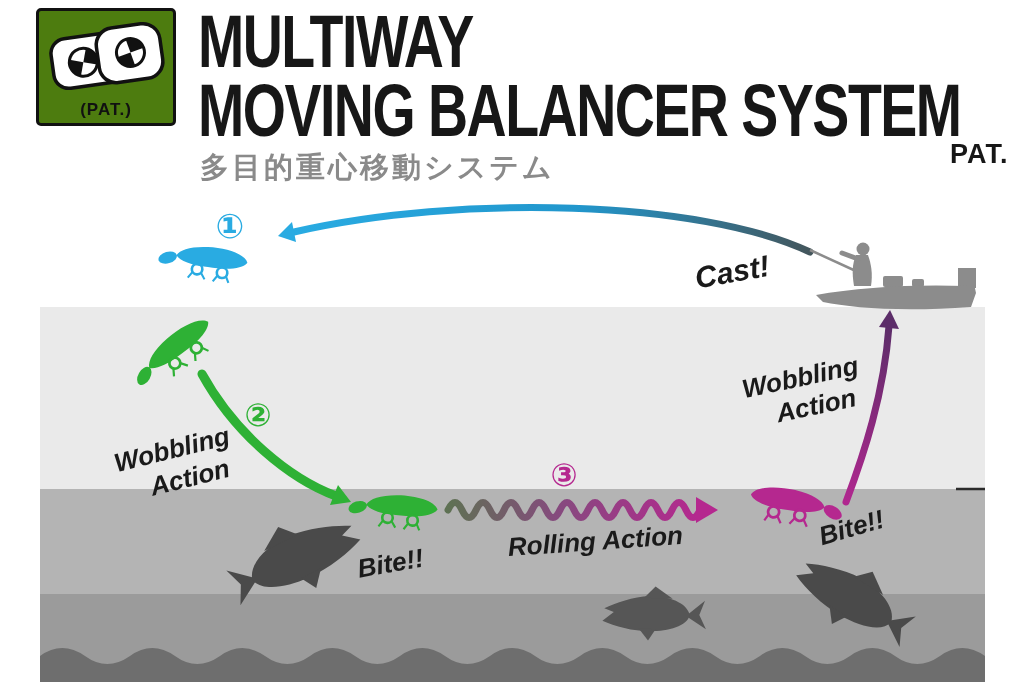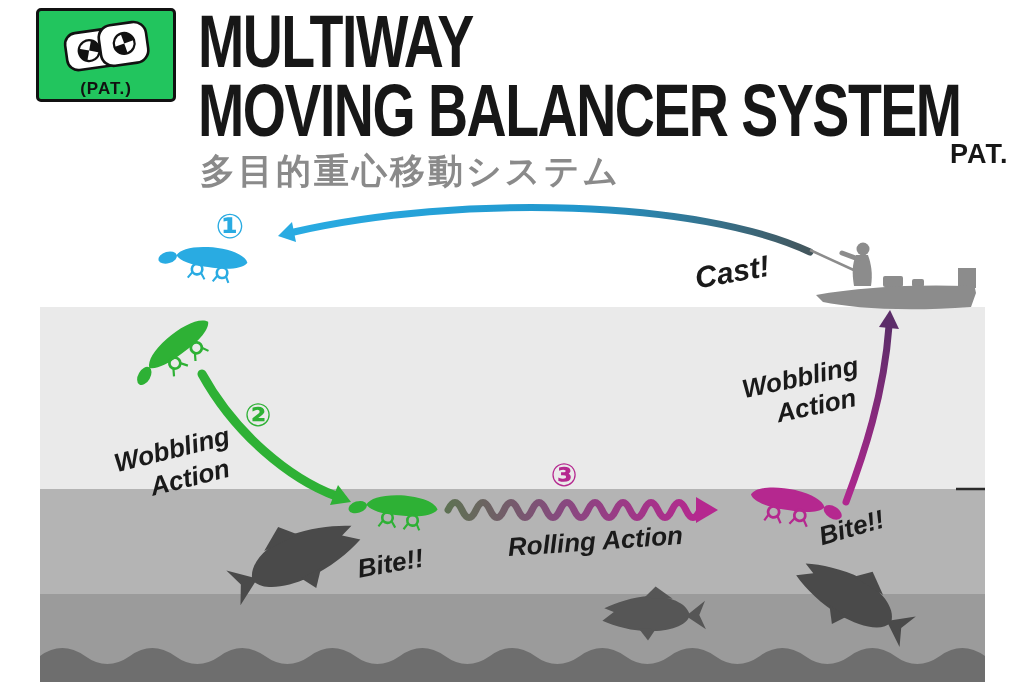--- a/index.html
+++ b/index.html
@@ -1,29 +1,29 @@
 <!DOCTYPE html>
 <html><head>
 <meta charset="utf-8">
 <style>
   html,body { margin:0; padding:0; background:#ffffff; }
   .page { position:relative; width:1024px; height:683px; background:#ffffff; overflow:hidden;
           font-family:"Liberation Sans", sans-serif; }
 
-  .logo-box { position:absolute; left:36px; top:8px; width:140px; height:94px;
+  .logo-box { position:absolute; left:36px; top:8px; width:140px; height:118px;
               border:3.5px solid #111; border-radius:5px; box-sizing:border-box;
-              display:flex; flex-direction:column; align-items:center; padding-top:6px; background:#22c55e; }
+              display:flex; flex-direction:column; align-items:center; padding-top:6px; background:#4d7c0f; }
   .logo-pat { font-weight:bold; font-size:17px; color:#111; margin-top:1px; letter-spacing:1px; }
 
   .title { position:absolute; left:198px; top:8px; color:#171717; font-weight:bold;
            font-size:74px; line-height:0.93; letter-spacing:-2px; white-space:nowrap;
            transform:scaleX(0.75); transform-origin:left top; }
   .pat-right { position:absolute; left:950px; top:139px; font-weight:bold; font-size:27px;
                color:#171717; letter-spacing:1px; }
-  .subtitle { position:absolute; left:200px; top:148px; font-weight:bold; font-size:35px;
+  .subtitle { position:absolute; left:200px; top:148px; font-weight:bold; font-size:29px;
               color:#8a8a8a; letter-spacing:3px; }
 
   .diagram { position:absolute; left:40px; top:194px; }
 
   .script { font-style:italic; font-weight:bold; font-family:"Liberation Sans", sans-serif; fill:#1a1a1a; }
   .num    { font-family:"DejaVu Sans", sans-serif; font-weight:bold; }
 </style>
 </head>
 <body>
 

